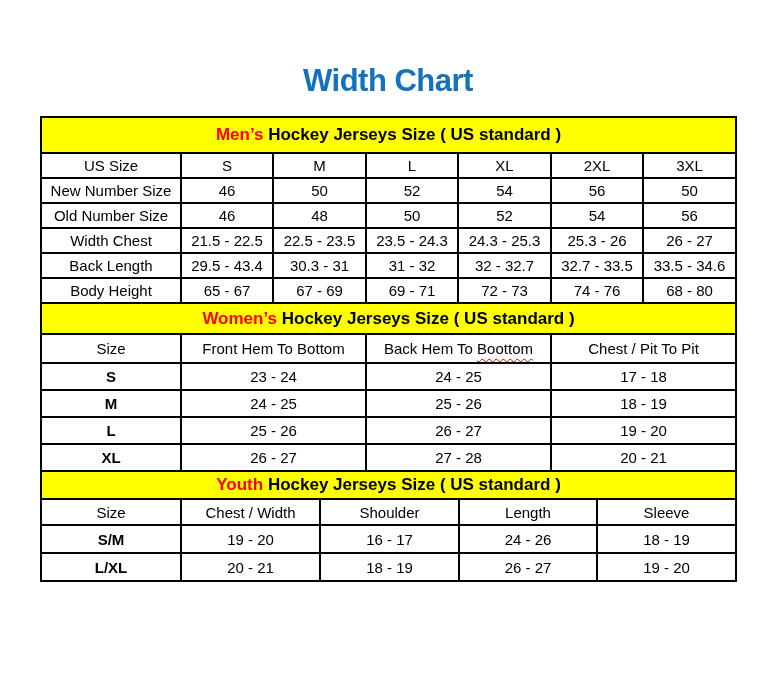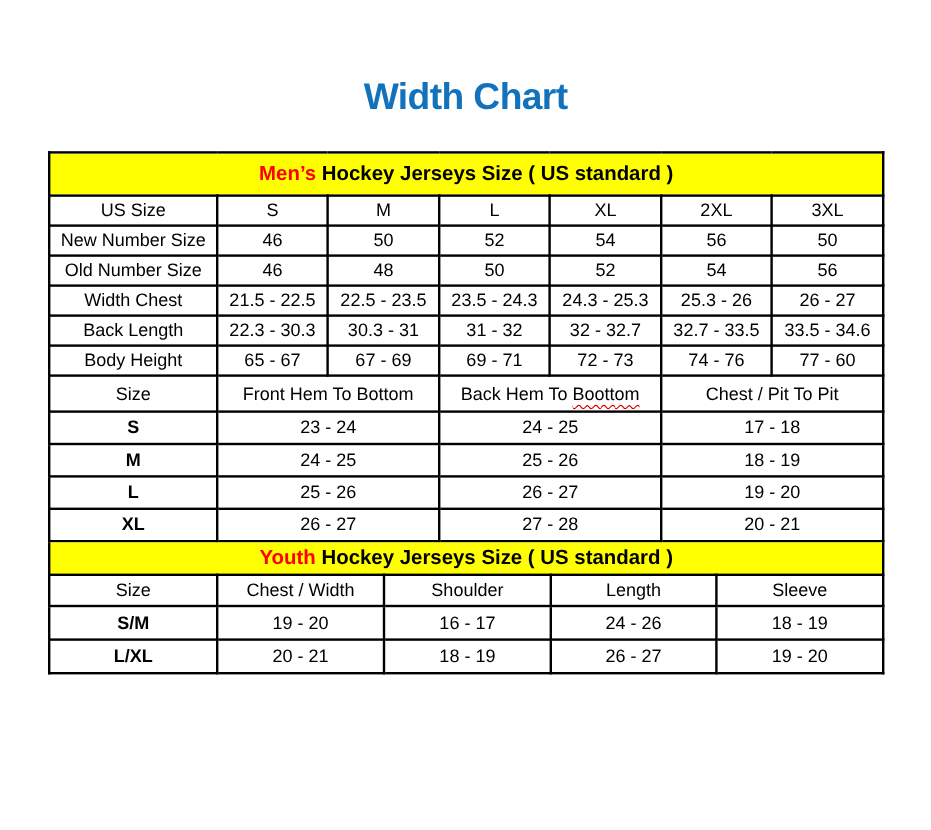--- a/index.html
+++ b/index.html
@@ -20,21 +20,21 @@
     left: 0;
     width: 776px;
     text-align: center;
     font-size: 31px;
     font-weight: bold;
     color: #1273BC;
     letter-spacing: -0.5px;
   }
   .tables {
     position: absolute;
-    top: 126px;
+    top: 116px;
     left: 40px;
     width: 695px;
   }
   table {
     border-collapse: collapse;
     table-layout: fixed;
     width: 695px;
   }
   td, th {
     border: 2px solid #000;
@@ -126,47 +126,50 @@
       <td>Width Chest</td>
       <td>21.5 - 22.5</td>
       <td>22.5 - 23.5</td>
       <td>23.5 - 24.3</td>
       <td>24.3 - 25.3</td>
       <td>25.3 - 26</td>
       <td>26 - 27</td>
     </tr>
     <tr>
       <td>Back Length</td>
-      <td>22.3 - 30.3</td>
+      <td>29.5 - 43.4</td>
       <td>30.3 - 31</td>
       <td>31 - 32</td>
       <td>32 - 32.7</td>
       <td>32.7 - 33.5</td>
       <td>33.5 - 34.6</td>
     </tr>
     <tr>
       <td>Body Height</td>
       <td>65 - 67</td>
       <td>67 - 69</td>
       <td>69 - 71</td>
       <td>72 - 73</td>
       <td>74 - 76</td>
-      <td>77 - 60</td>
+      <td>68 - 80</td>
     </tr>
   </tbody>
     </table>
 
   <table class="womens">
     <colgroup>
       <col style="width:140px">
         <col style="width:185px">
         <col style="width:185px">
         <col style="width:185px">
     </colgroup>
     <tbody>
+        <tr class="banner-row">
+      <td colspan="4" class="banner-cell"><span class="banner-hl">Women’s</span><span> Hockey Jerseys Size ( US standard )</span></td>
+    </tr>
     <tr class="hdr-row">
       <td class="hdr">Size</td>
       <td class="hdr">Front Hem To Bottom</td>
       <td class="hdr"><span>Back Hem To </span><span class="misspelled">Boottom</span></td>
       <td class="hdr">Chest / Pit To Pit</td>
     </tr>
     <tr>
       <td class="row-label-bold">S</td>
       <td>23 - 24</td>
       <td>24 - 25</td>

